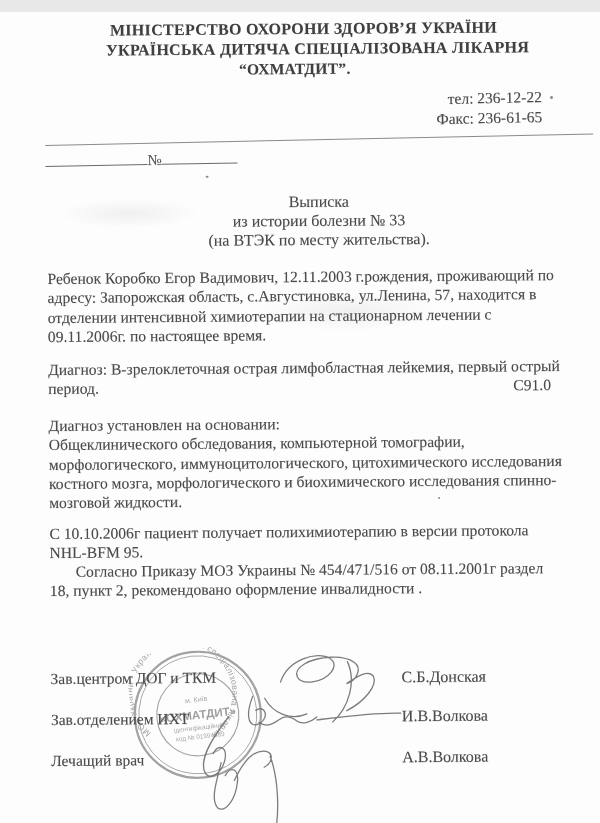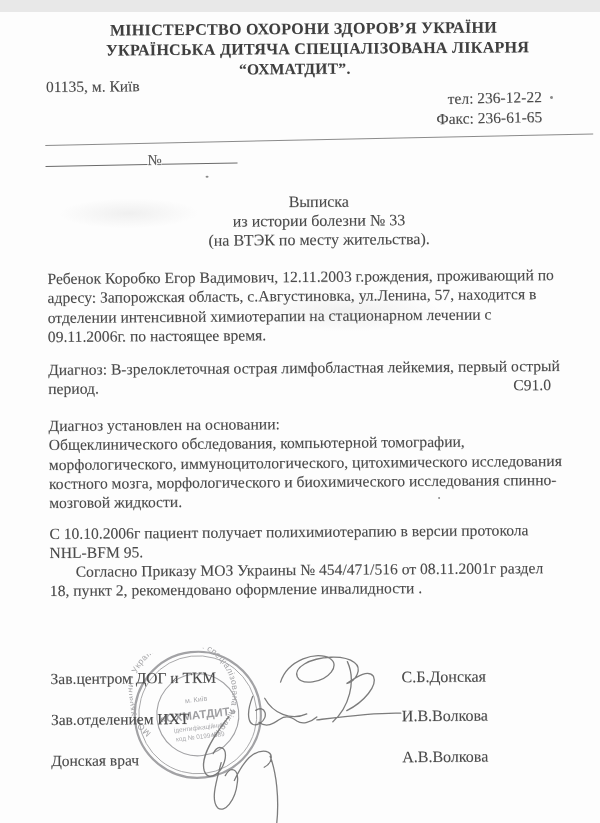--- a/index.html
+++ b/index.html
@@ -44,21 +44,20 @@
 <div class="page">
   <div class="skew">
 
     <div class="hdr txt">
       <div>МІНІСТЕРСТВО ОХОРОНИ ЗДОРОВ’Я УКРАЇНИ</div>
       <div class="l2">УКРАЇНСЬКА ДИТЯЧА СПЕЦІАЛІЗОВАНА ЛІКАРНЯ</div>
       <div class="l3">“ОХМАТДИТ”.</div>
     </div>
 
     <div class="addr txt">
-      <div>01135, м. Київ</div>
     </div>
 
     <div class="contact txt">
       <div>тел: 236-12-22</div>
       <div>Факс: 236-61-65</div>
     </div>
 
     <div class="rule1"></div>
 
     <div class="numrow">
@@ -119,21 +118,21 @@
       <text x="66" y="81" text-anchor="middle" font-size="6.4" fill="#96969a" font-family="Liberation Sans, sans-serif">ідентифікаційний</text>
       <text x="66" y="90" text-anchor="middle" font-size="6.4" fill="#96969a" font-family="Liberation Sans, sans-serif">код № 01994089</text>
     </svg>
 
     <div class="sigrow-label txt" style="top:656px;">Зав.центром ДОГ и ТКМ</div>
     <div class="sigrow-name  txt" style="top:657px;">С.Б.Донская</div>
 
     <div class="sigrow-label txt" style="top:697px;">Зав.отделением ИХТ</div>
     <div class="sigrow-name  txt" style="top:696px;">И.В.Волкова</div>
 
-    <div class="sigrow-label txt" style="top:738px;">Донская врач</div>
+    <div class="sigrow-label txt" style="top:738px;">Лечащий врач</div>
     <div class="sigrow-name  txt" style="top:737px;">А.В.Волкова</div>
 
     <div class="date txt">21.11.06.</div>
 
     <svg class="sigs" width="290" height="225" viewBox="0 0 290 225">
       <g fill="none" stroke="#6e6e6e" stroke-width="1.3" stroke-linecap="round" opacity="0.9">
         <path d="M148,72 C155,50 185,40 198,49 C208,56 196,70 180,72 C164,74 158,62 172,54 C186,46 212,45 222,53 C230,59 224,71 214,74 C226,66 236,60 241,67 C245,76 232,92 214,101 M132,88 C140,103 158,111 174,104"></path>
         <path d="M215,52 C224,72 216,98 200,112 M120,86 C112,106 116,119 127,113 C137,107 132,94 123,100 M126,112 C134,118 141,113 147,109 C153,105 159,107 164,111 C170,115 178,112 184,107 M184,110 C210,107 242,103 268,104"></path>
         <path d="M96,106 C80,126 67,146 71,160 C75,172 89,163 92,148 C94,136 85,133 80,143 M88,152 C83,171 77,189 84,197 C91,203 102,190 104,172 C106,158 97,155 92,165 M101,170 C110,151 121,139 133,141 C141,143 139,153 131,157 M137,146 C143,162 146,188 143,214"></path>
       </g>

